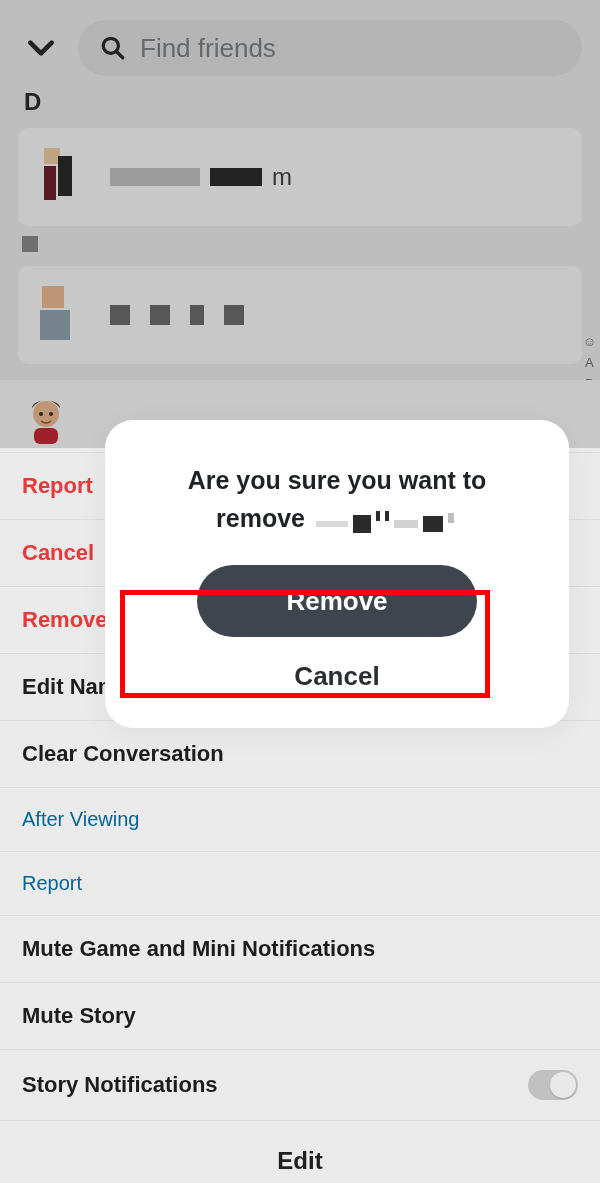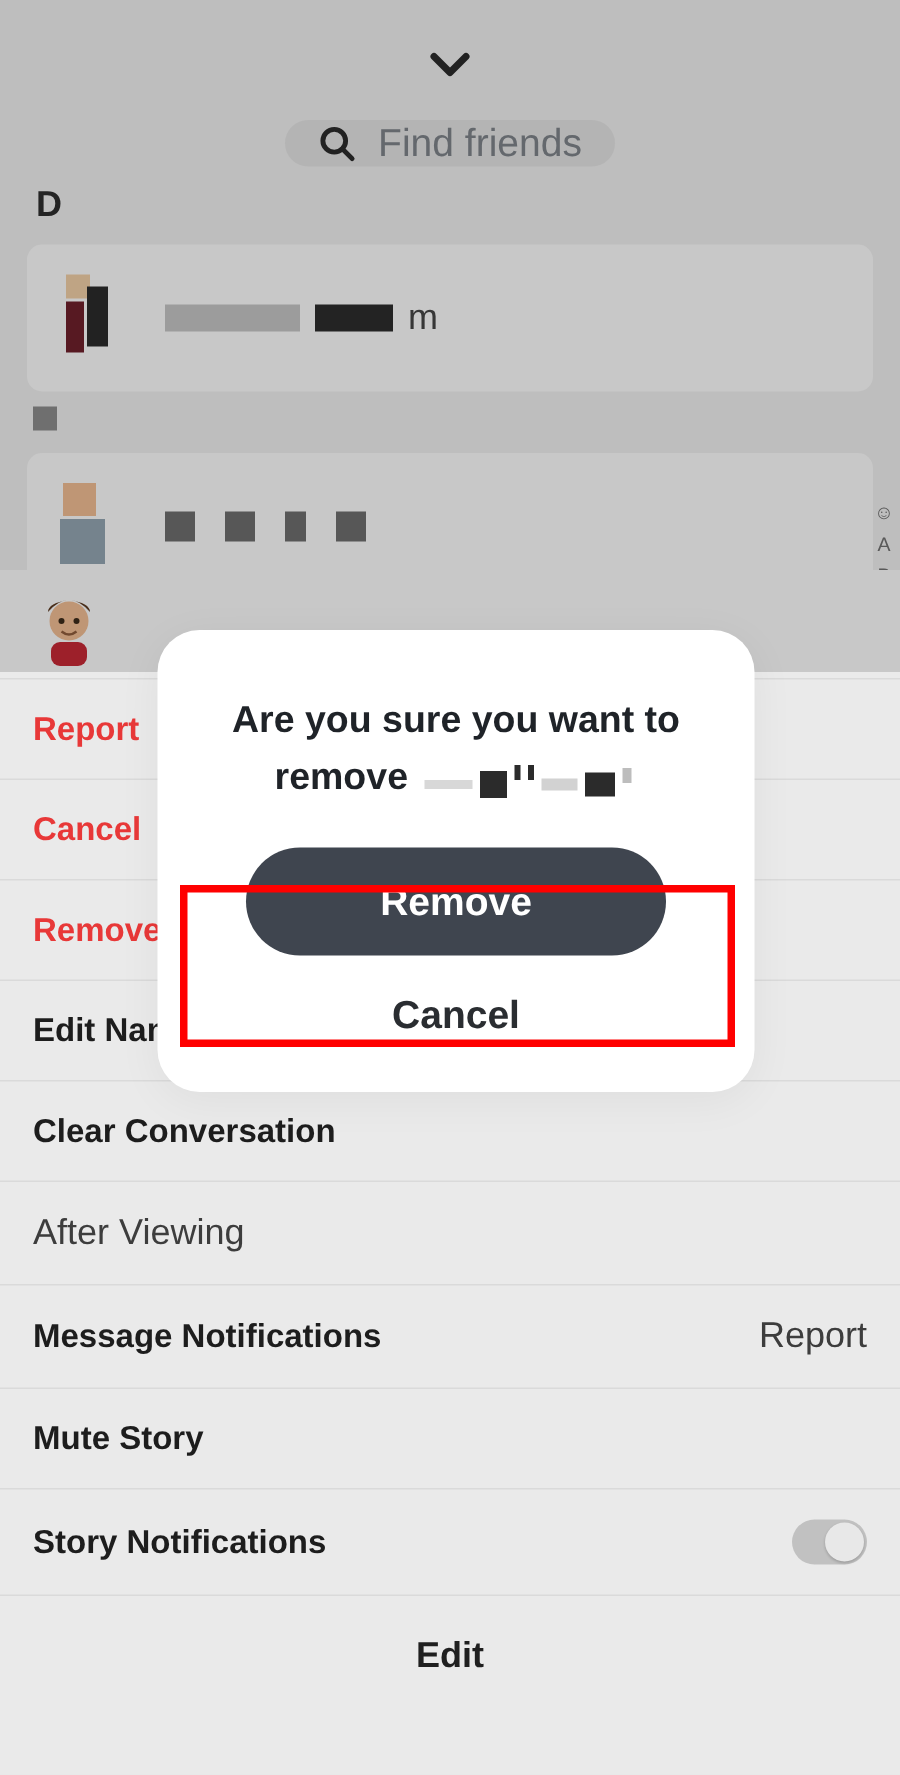--- a/index.html
+++ b/index.html
@@ -2,48 +2,48 @@
 <html><head>
   <meta charset="utf-8">
   <style>
     * { margin: 0; padding: 0; box-sizing: border-box; font-family: -apple-system, BlinkMacSystemFont, 'Segoe UI', Helvetica, Arial, sans-serif; }
     body { width: 600px; height: 1183px; background: #e8e8e8; position: relative; overflow: hidden; }
     .screen { width: 100%; height: 100%; position: relative; }
     .top-dim { position: absolute; inset: 0 0 auto 0; height: 448px; background: rgba(0,0,0,0.18); z-index: 40; pointer-events: none; }
     .bottom-dim { position: absolute; left: 0; right: 0; top: 448px; bottom: 0; background: rgba(0,0,0,0.04); z-index: 40; pointer-events: none; }
 
     
-    .header { display: flex; align-items: center; gap: 14px; padding: 20px 18px 12px; flex-direction: column; }
+    .header { display: flex; align-items: center; gap: 14px; padding: 20px 18px 12px; }
     .chev { display: flex; align-items: center; justify-content: center; width: 46px; height: 46px; }
     .search-pill { flex: 1; height: 56px; background: #dcdcdc; border-radius: 28px; display: flex; align-items: center; gap: 14px; padding: 0 22px; }
     .search-pill span.ph { color: #7a7f85; font-size: 26px; font-weight: 500; }
     .section-label { font-size: 24px; font-weight: 700; color: #2d2d2d; padding: 0 24px 8px; }
 
     
     .friend-row { background: #f4f4f4; border-radius: 10px; margin: 10px 18px; padding: 18px 20px; display: flex; align-items: center; gap: 24px; min-height: 80px; position: relative; }
     .avatar-box { width: 48px; height: 62px; display:inline-block; position: relative; }
     .sub-sq { position:absolute; width:16px; height:16px; }
     .blur-chunks { display: flex; gap: 10px; align-items:center; }
     .bchunk { background: #6b6b6b; }
 
     .index-rail { position: absolute; right: 4px; top: 334px; display: flex; flex-direction: column; align-items: center; gap: 6px; font-size: 13px; color: #6d6d6d; z-index: 5; }
 
     
     .sheet { position: absolute; left: 0; right: 0; top: 380px; bottom: 0; background: #f4f4f4; z-index: 10; }
     .sheet-top { display: flex; align-items: center; gap: 18px; padding: 16px 22px 8px; }
     .bitmoji { width: 48px; height: 48px; }
     .sheet-item { padding: 20px 22px; font-size: 22px; font-weight: 600; color: #1f1f1f; border-top: 1px solid #e3e3e3; display: flex; align-items:center; justify-content: space-between; }
     .sheet-item.red { color: #f23b3b; font-weight:700; }
-    .sheet-item .right-txt { color: #404040; font-weight: 500; font-size: 24px; }
+    .sheet-item .right-txt { color: #0369a1; font-weight: 500; font-size: 20px; }
     .toggle { width: 50px; height: 30px; background: #c9c9c9; border-radius: 15px; position: relative; }
     .toggle::after { content:""; position:absolute; width:26px; height:26px; background:#f2f2f2; border-radius:50%; top:2px; right:2px; box-shadow: 0 1px 2px rgba(0,0,0,0.2); }
     .done { text-align:center; font-size:24px; font-weight:700; color:#222; padding: 26px 0 20px; border-top: 1px solid #e3e3e3; }
 
     
-    .modal { position: absolute; left: 105px; width: 398px; top: 420px; background: #fff; border-radius: 28px; z-index: 60; padding: 42px 24px 28px; box-shadow: 0 6px 30px rgba(0,0,0,0.05); }
+    .modal { position: absolute; left: 105px; width: 464px; top: 420px; background: #fff; border-radius: 28px; z-index: 60; padding: 42px 24px 28px; box-shadow: 0 6px 30px rgba(0,0,0,0.05); }
     .modal-text { font-size: 25px; font-weight: 700; color: #1f2328; text-align: center; line-height: 1.5; }
     .redname { display: inline-flex; align-items: center; gap: 5px; margin: 0 4px; }
     .px { background: #2b2b2b; display:inline-block; }
     .btn-wrap { margin: 28px auto 0; display:flex; flex-direction:column; align-items:center; gap: 16px; }
     .remove-btn { width: 280px; height: 72px; background: #3f454f; color: #fff; border-radius: 40px; font-size: 26px; font-weight: 700; display:flex; align-items:center; justify-content:center; cursor:pointer; }
     .cancel-btn { font-size: 26px; font-weight: 700; color: #2a2d31; padding: 8px 20px; cursor:pointer; }
     .highlight-box { position:absolute; border: 5px solid #f00; left: 120px; width: 370px; top: 590px; height: 108px; z-index: 70; pointer-events:none; }
 
     .small-gray-sq { width:16px; height:16px; background:#888; display:inline-block; margin-left:22px; }
   </style>
@@ -132,23 +132,25 @@
     <div class="sheet-item">
         <span>Edit Name</span>
       </div>
     <div class="sheet-item">
         <span>Clear Conversation</span>
       </div>
     <div class="sheet-item">
       <span class="right-txt">After Viewing</span>
     </div>
     <div class="sheet-item">
-      <span>Message Notifications</span>
       <span class="right-txt">Report</span>
     </div>
+    <div class="sheet-item">
+        <span>Mute Game and Mini Notifications</span>
+      </div>
     <div class="sheet-item">
         <span>Mute Story</span>
       </div>
     <div class="sheet-item">
       <span>Story Notifications</span>
       <span class="toggle"></span>
     </div>
     <div class="done"><span>Edit</span></div>
   </div>
 

